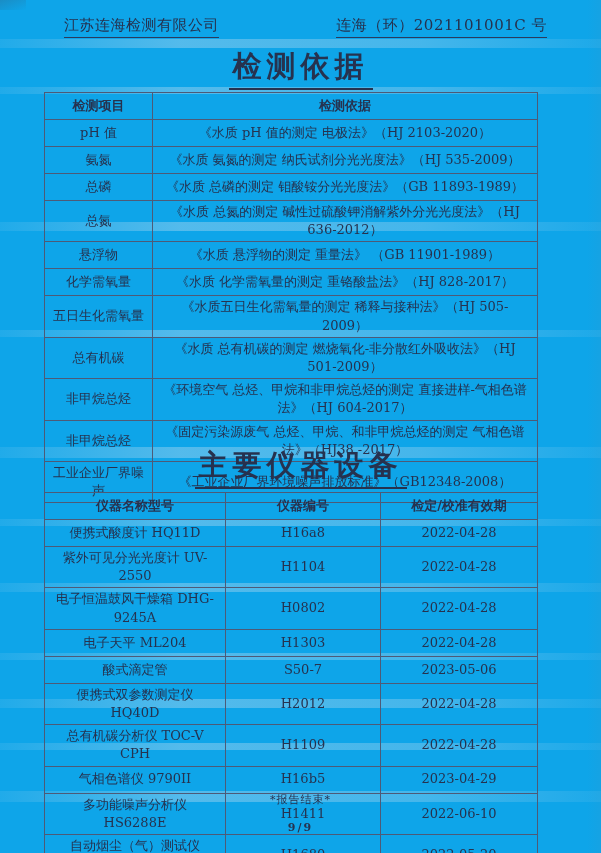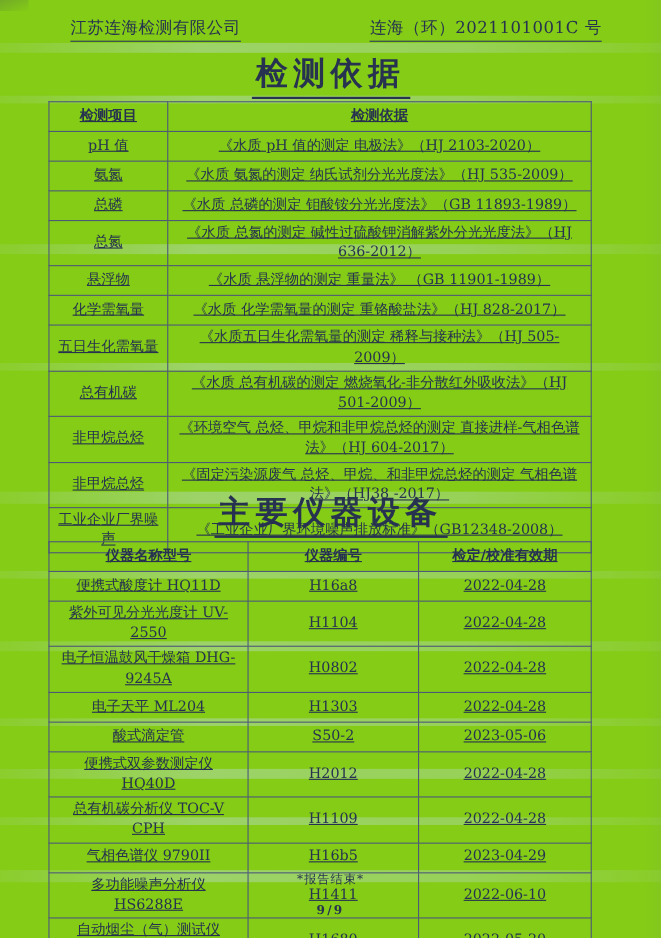--- a/index.html
+++ b/index.html
@@ -1,20 +1,20 @@
 <!DOCTYPE html>
 <html><head>
 <meta charset="utf-8">
 <style>
   html, body { margin: 0; padding: 0; background: #ffffff; }
   .page {
     position: relative;
     width: 601px;
     height: 853px;
-    background: #84cc16;
+    background: #0ea5e9;
     overflow: hidden;
     font-family: "DejaVu Serif", "Liberation Serif", serif;
     color: #26324f;
   }
   
   .band {
     position: absolute;
     left: 0;
     width: 100%;
     background: linear-gradient(to right,
@@ -69,21 +69,20 @@
   }
   .title-basis { top: 47px; }
   .title-instruments { top: 446px; }
 
   table.doc-table {
     position: absolute;
     left: 44px;
     width: 494px;
     border-collapse: collapse;
     table-layout: fixed;
-    text-decoration: underline;
   }
   .table-basis { top: 92px; }
   .table-instruments { top: 492px; }
   table.doc-table td {
     border: 1.2px solid #4d5a77;
     text-align: center;
     vertical-align: middle;
     font-size: 13px;
     line-height: 1.4;
     padding: 2px 8px;
@@ -230,21 +229,21 @@
         <td>H0802</td>
         <td>2022-04-28</td>
       </tr>
       <tr>
         <td>电子天平 ML204</td>
         <td>H1303</td>
         <td>2022-04-28</td>
       </tr>
       <tr>
         <td>酸式滴定管</td>
-        <td>S50-2</td>
+        <td>S50-7</td>
         <td>2023-05-06</td>
       </tr>
       <tr>
         <td>便携式双参数测定仪 HQ40D</td>
         <td>H2012</td>
         <td>2022-04-28</td>
       </tr>
       <tr>
         <td>总有机碳分析仪 TOC-V CPH</td>
         <td>H1109</td>

